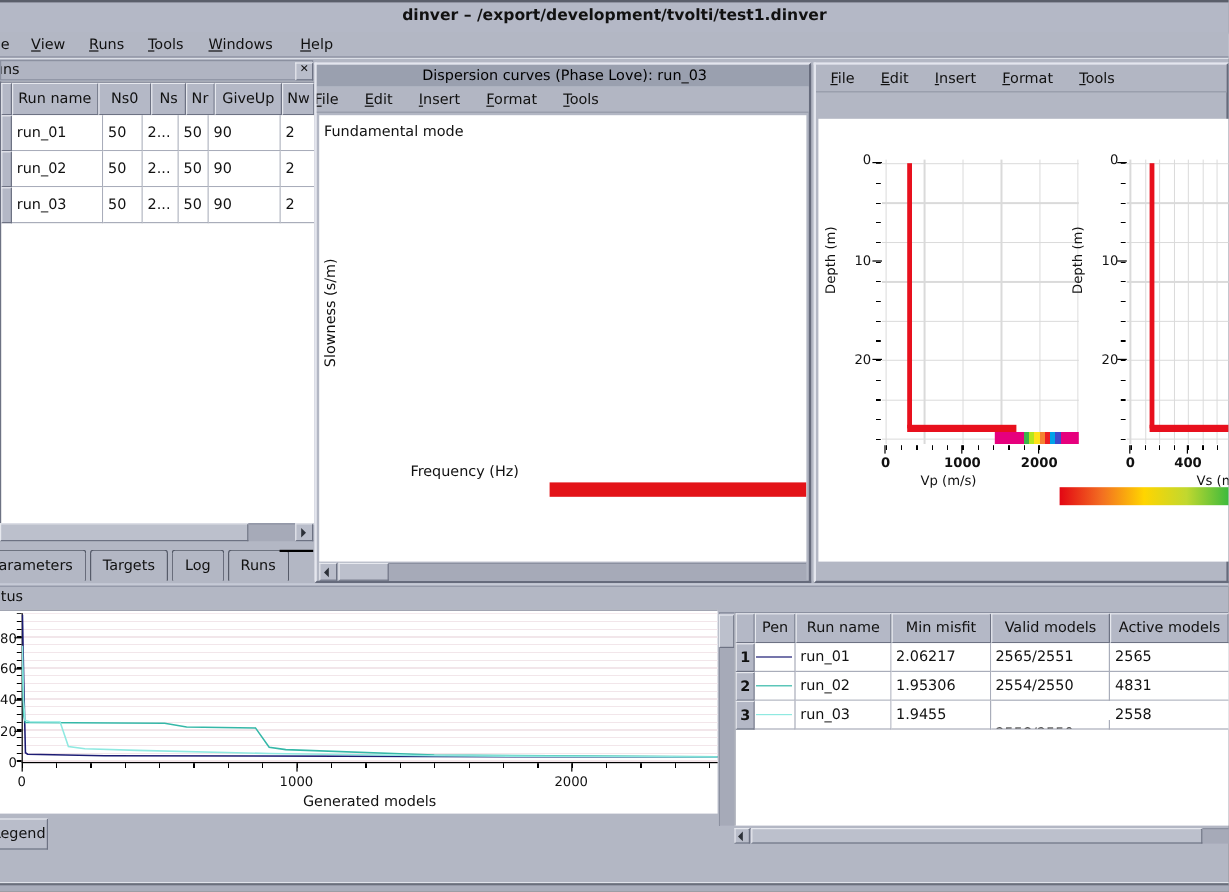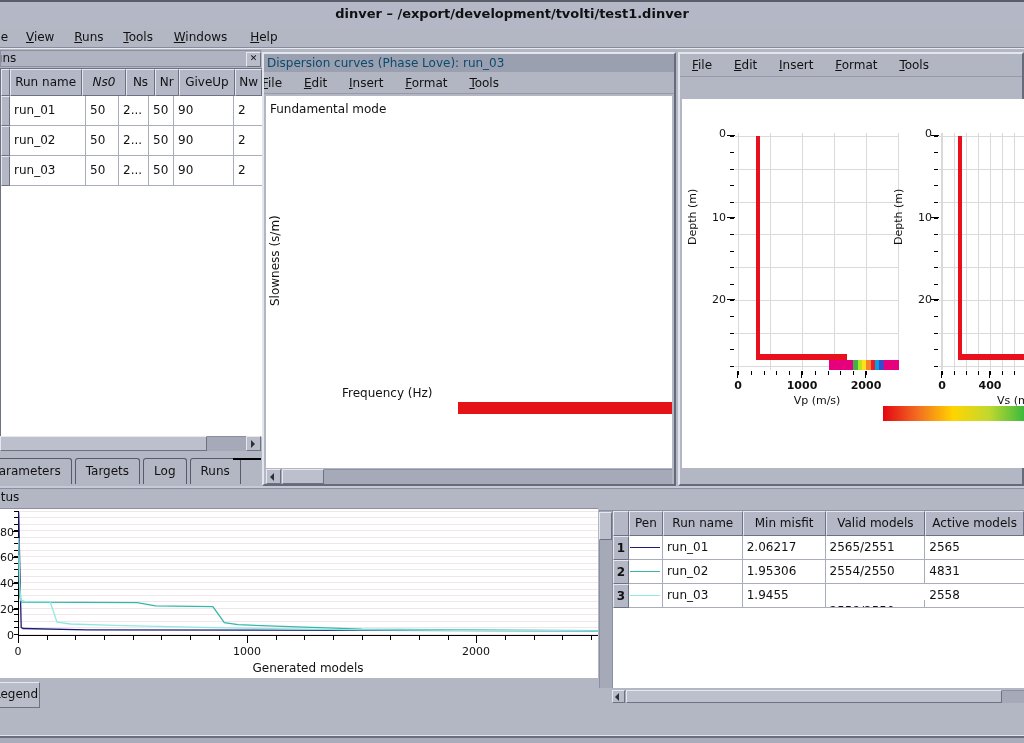--- a/index.html
+++ b/index.html
@@ -66,21 +66,21 @@
   <div class="abs" style="left:0;top:50px;width:261px;height:436px;">
     <div class="abs" style="left:0;top:0;width:261px;height:17px;background:#b0b4c2;border:1px solid #8b90a0;box-sizing:border-box;overflow:hidden;line-height:15px;">
       <span style="margin-left:-14px">Runs</span>
     </div>
     <div class="abs raised" style="left:246px;top:2px;width:13px;height:13px;line-height:11px;text-align:center;font-size:9px;font-weight:bold;">✕</div>
 
     <div class="abs sunken" style="left:0;top:18px;width:261px;height:367px;background:#fff;overflow:hidden;">
       <div class="row" style="height:27px;">
         <div class="hcell" style="width:9px;height:27px;"></div>
         <div class="hcell" style="width:76px;height:27px;line-height:25px;">Run name</div>
-        <div class="hcell" style="width:47px;height:27px;line-height:25px;font-style:italic;">Ns0</div>
+        <div class="hcell" style="width:47px;height:27px;line-height:25px;">Ns0</div>
         <div class="hcell" style="width:30px;height:27px;line-height:25px;">Ns</div>
         <div class="hcell" style="width:25px;height:27px;line-height:25px;">Nr</div>
         <div class="hcell" style="width:60px;height:27px;line-height:25px;">GiveUp</div>
         <div class="hcell" style="width:28px;height:27px;line-height:25px;">Nw</div>
       </div>
       <div class="row" style="height:30px;">
         <div class="vhead" style="width:9px;"></div>
         <div class="tcell" style="width:76px;line-height:29px;">run_01</div>
         <div class="tcell" style="width:33px;line-height:29px;">50</div>
         <div class="tcell" style="width:30px;line-height:29px;">2...</div>
@@ -115,21 +115,21 @@
         </div>
     </div>
 
     <div class="abs" style="left:0;top:408px;width:261px;height:27px;overflow:hidden;white-space:nowrap;">
       <span class="tab" style="margin-left:-19px">Parameters</span><span class="tab">Targets</span><span class="tab">Log</span><span class="tab">Runs</span>
       <div class="abs" style="left:233px;top:0;width:37px;height:2px;background:#000;"></div>
     </div>
   </div>
 
   <div class="abs win" style="left:262px;top:52px;width:414px;height:434px;">
-    <div class="wtitle" style="color:#0c4a6e;">
+    <div class="wtitle" style="color:#000000;text-align:center;">
       <span style="margin-left:-2px">Dispersion curves (Phase Love): run_03</span>
     </div>
     <div class="wmenu" style="height:22px;">
       <span class="mn" style="margin-left:-4px">File</span>
       <span class="mn">Edit</span>
       <span class="mn">Insert</span>
       <span class="mn">Format</span>
       <span class="mn">Tools</span>
     </div>
     <div class="wcontent abs" style="left:2px;top:42px;width:406px;height:372px;">
@@ -169,21 +169,21 @@
       <div class="abs" style="left:45px;top:36px;width:8px;height:1px;background:#000;"></div>
       <div class="abs" style="left:45px;top:118px;width:8px;height:1px;background:#000;"></div>
       <div class="abs" style="left:45px;top:200px;width:8px;height:1px;background:#000;"></div>
       <div class="abs" style="left:56px;top:272px;width:131px;height:4px;background:repeating-linear-gradient(to right,#000 0 1px,transparent 1px 12.8px);"></div>
       <div class="abs" style="left:55px;top:272px;width:1px;height:7px;background:#000;"></div>
       <div class="abs" style="left:119px;top:272px;width:1px;height:7px;background:#000;"></div>
       <div class="abs" style="left:183px;top:272px;width:1px;height:7px;background:#000;"></div>
       <div class="abs lbl" style="left:44px;top:280px;width:24px;text-align:center;font-weight:bold;">0</div>
       <div class="abs lbl" style="left:100px;top:280px;width:40px;text-align:center;font-weight:bold;">1000</div>
       <div class="abs lbl" style="left:164px;top:280px;width:40px;text-align:center;font-weight:bold;">2000</div>
-      <div class="abs lbl" style="left:85px;top:295px;width:100px;text-align:center;">Vp (m/s)</div>
+      <div class="abs lbl" style="left:85px;top:295px;width:100px;">Vp (m/s)</div>
 
       <div class="pplot" id="vs-plot" style="left:257px;top:34px;width:85px;height:237px;background-image:repeating-linear-gradient(to right,#dadada 0 1px,transparent 1px 12px),repeating-linear-gradient(to bottom,#dadada 0 1px,transparent 1px 32.8px);">
           <div style="position: absolute; background: rgb(232, 16, 29); left: 19px; width: 4px; top: 3px; height: 221.4px;"></div>
           <div style="position: absolute; background: rgb(232, 16, 29); top: 221.4px; height: 6px; left: 19px; width: 92px;"></div>
         </div>
       <div class="abs vert lbl" style="left:210px;top:70px;width:16px;height:95px;">Depth (m)</div>
       <div class="abs lbl" style="left:236px;top:28px;width:14px;text-align:right;">0</div>
       <div class="abs lbl" style="left:230px;top:112px;width:20px;text-align:right;">10</div>
       <div class="abs lbl" style="left:230px;top:194px;width:20px;text-align:right;">20</div>
       <div class="abs" style="left:252px;top:37px;width:4px;height:231px;background:repeating-linear-gradient(to bottom,#000 0 1px,transparent 1px 16.4px);"></div>

